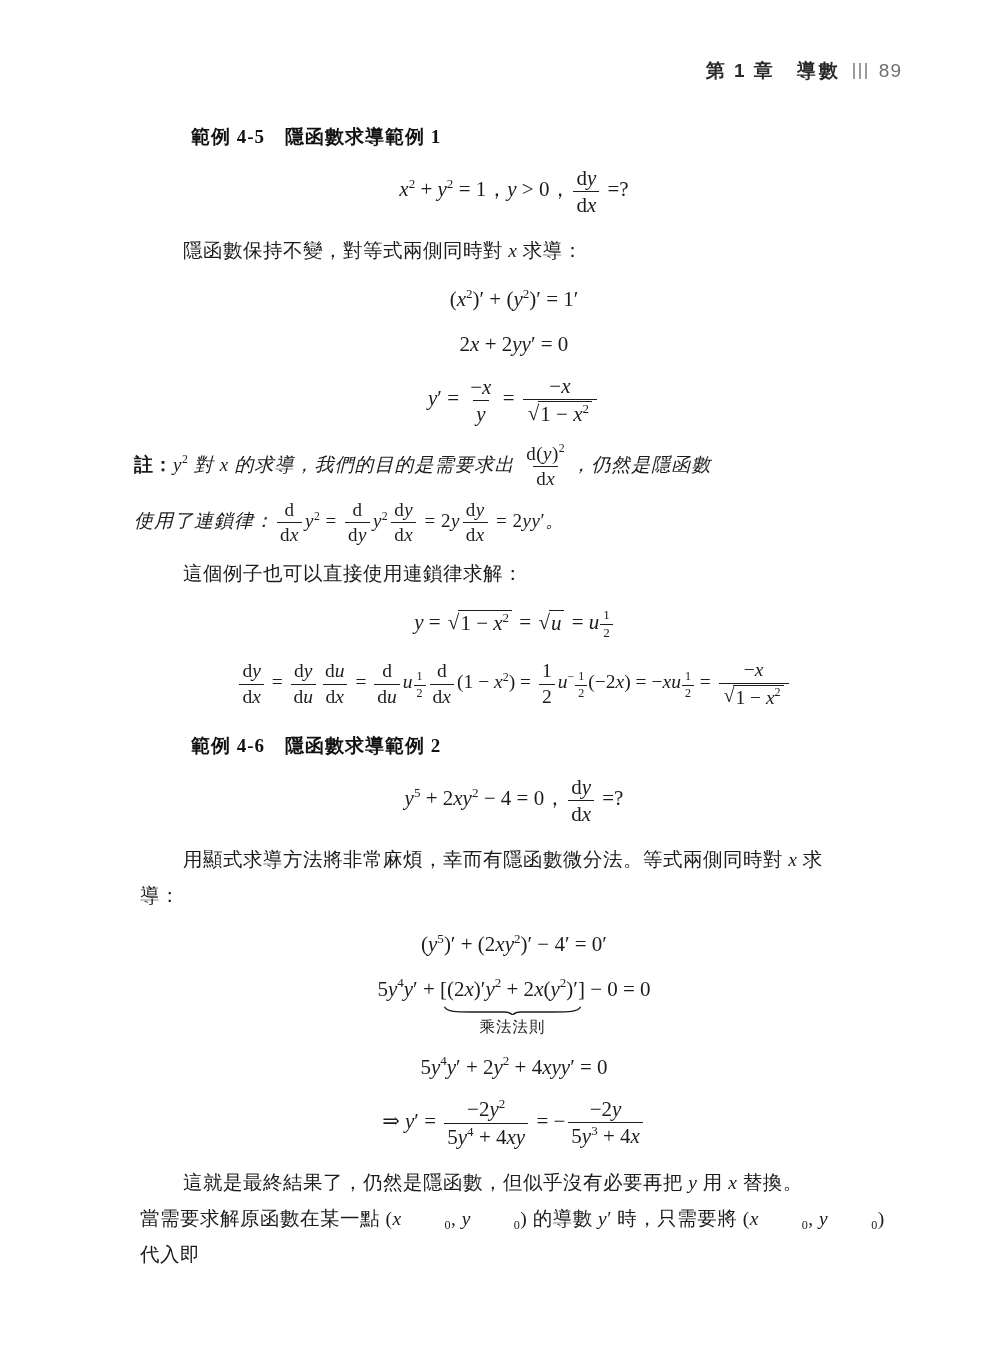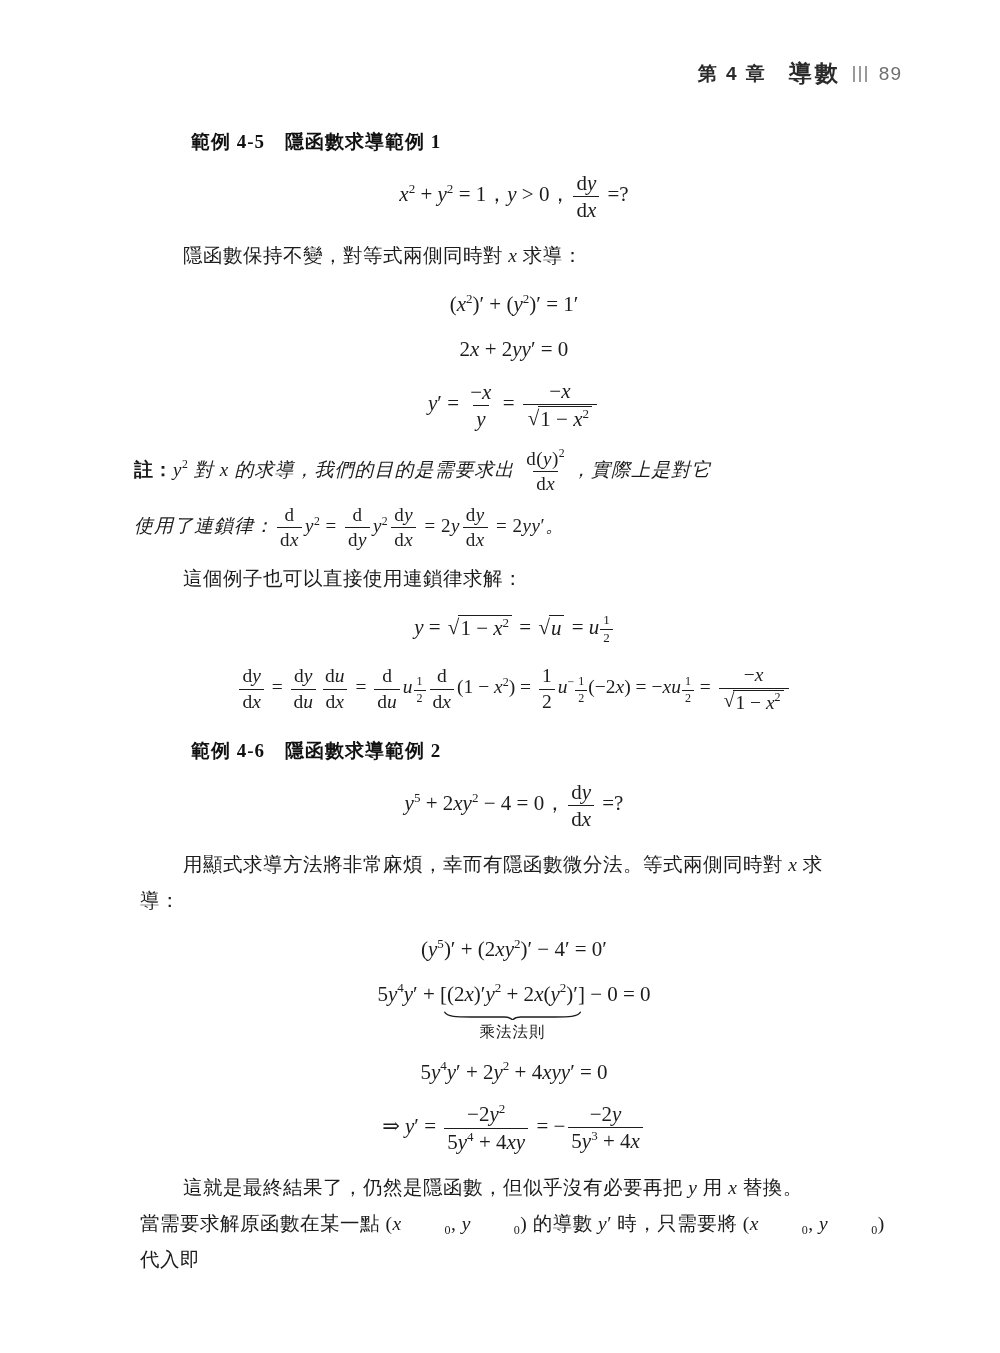--- a/index.html
+++ b/index.html
@@ -3,21 +3,21 @@
 <meta charset="utf-8">
 <style>
   html,body{margin:0;padding:0;background:#ffffff;}
   body{font-family:"Liberation Serif","DejaVu Serif",serif;color:#1c1c1c;}
   .page{position:relative;width:1000px;height:1353px;box-sizing:border-box;
         background:#ffffff;padding:58px 112px 30px 140px;overflow:hidden;}
   
   .hdr{display:flex;justify-content:flex-end;align-items:center;gap:12px;
        font-family:"Liberation Sans","DejaVu Sans",sans-serif;margin-right:-14px;}
   .hdr-chap{font-size:19px;font-weight:bold;letter-spacing:2px;color:#2a2a2a;}
-  .hdr-sec{font-size:23px;font-weight:bold;letter-spacing:3px;color:#2a2a2a;margin-left:10px;}
+  .hdr-sec{font-size:19px;font-weight:bold;letter-spacing:3px;color:#2a2a2a;margin-left:10px;}
   .tribar{display:inline-block;width:10px;height:16px;
           border-left:2px solid #9a9a9a;border-right:2px solid #9a9a9a;
           background:linear-gradient(#9a9a9a,#9a9a9a) center/2px 100% no-repeat;}
   .hdr-page{font-size:19px;color:#6f6f6f;letter-spacing:1px;}
   
   main{display:block;margin-top:40px;}
   .heading{font-size:19px;font-weight:bold;color:#111;margin:24px 0 10px 51px;letter-spacing:1px;}
   .para{font-size:19.5px;line-height:1.85;text-indent:2.2em;margin:8px 0;letter-spacing:0.5px;}
   .note{font-size:19px;line-height:1.7;margin:10px 0 10px -6px;letter-spacing:0.5px;}
   .note .cjk{font-style:italic;}
@@ -40,21 +40,21 @@
   .rbody{border-top:1.6px solid currentColor;padding:0 3px 0 2px;margin-left:-1px;line-height:1.15;}
   .ub{display:inline-flex;flex-direction:column;align-items:center;vertical-align:baseline;}
   .ubsvg{width:96%;height:9px;margin-top:3px;display:block;}
   .ublabel{font-size:15.5px;line-height:1.2;margin-top:3px;font-style:normal;letter-spacing:1px;}
 </style>
 </head>
 <body>
 
 <div class="page">
   <div class="hdr">
-    <span class="hdr-chap">第 4 章</span>
+    <span class="hdr-chap">第 1 章</span>
     <span class="hdr-sec">導數</span>
     <span class="tribar"></span>
     <span class="hdr-page">89</span>
   </div>
   <main id="doc-main">
       <div class="heading">範例 4-5　隱函數求導範例 1</div>
       <div class="equation"><span class="mi">x</span><span class="msup"><span class="mr">2</span></span><span class="mr"> + </span><span class="mi">y</span><span class="msup"><span class="mr">2</span></span><span class="mr"> = 1，</span><span class="mi">y</span><span class="mr"> &gt; 0，</span><span class="frac">
           <span class="num"><span class="mr">d</span><span class="mi">y</span></span>
           <span class="den"><span class="mr">d</span><span class="mi">x</span></span>
         </span><span class="mr"> =?</span></div>
@@ -67,21 +67,21 @@
         </span><span class="mr"> = </span><span class="frac">
           <span class="num"><span class="mr">−</span><span class="mi">x</span></span>
           <span class="den"><span class="sqrt">
               <span class="rsign">√</span>
               <span class="rbody"><span class="mr">1 − </span><span class="mi">x</span><span class="msup"><span class="mr">2</span></span></span>
             </span></span>
         </span></div>
       <div class="note"><span class="cjk b">註：</span><span class="mi">y</span><span class="msup"><span class="mr">2</span></span><span class="kai"> 對 </span><span class="mi">x</span><span class="kai"> 的求導，我們的目的是需要求出 </span><span class="frac">
           <span class="num"><span class="mr">d(</span><span class="mi">y</span><span class="mr">)</span><span class="msup"><span class="mr">2</span></span></span>
           <span class="den"><span class="mr">d</span><span class="mi">x</span></span>
-        </span><span class="kai">，實際上是對它</span></div>
+        </span><span class="kai">，仍然是隱函數</span></div>
       <div class="note"><span class="kai">使用了連鎖律：</span><span class="frac">
           <span class="num"><span class="mr">d</span></span>
           <span class="den"><span class="mr">d</span><span class="mi">x</span></span>
         </span><span class="mi">y</span><span class="msup"><span class="mr">2</span></span><span class="mr"> = </span><span class="frac">
           <span class="num"><span class="mr">d</span></span>
           <span class="den"><span class="mr">d</span><span class="mi">y</span></span>
         </span><span class="mi">y</span><span class="msup"><span class="mr">2</span></span><span class="frac">
           <span class="num"><span class="mr">d</span><span class="mi">y</span></span>
           <span class="den"><span class="mr">d</span><span class="mi">x</span></span>
         </span><span class="mr"> = 2</span><span class="mi">y</span><span class="frac">

